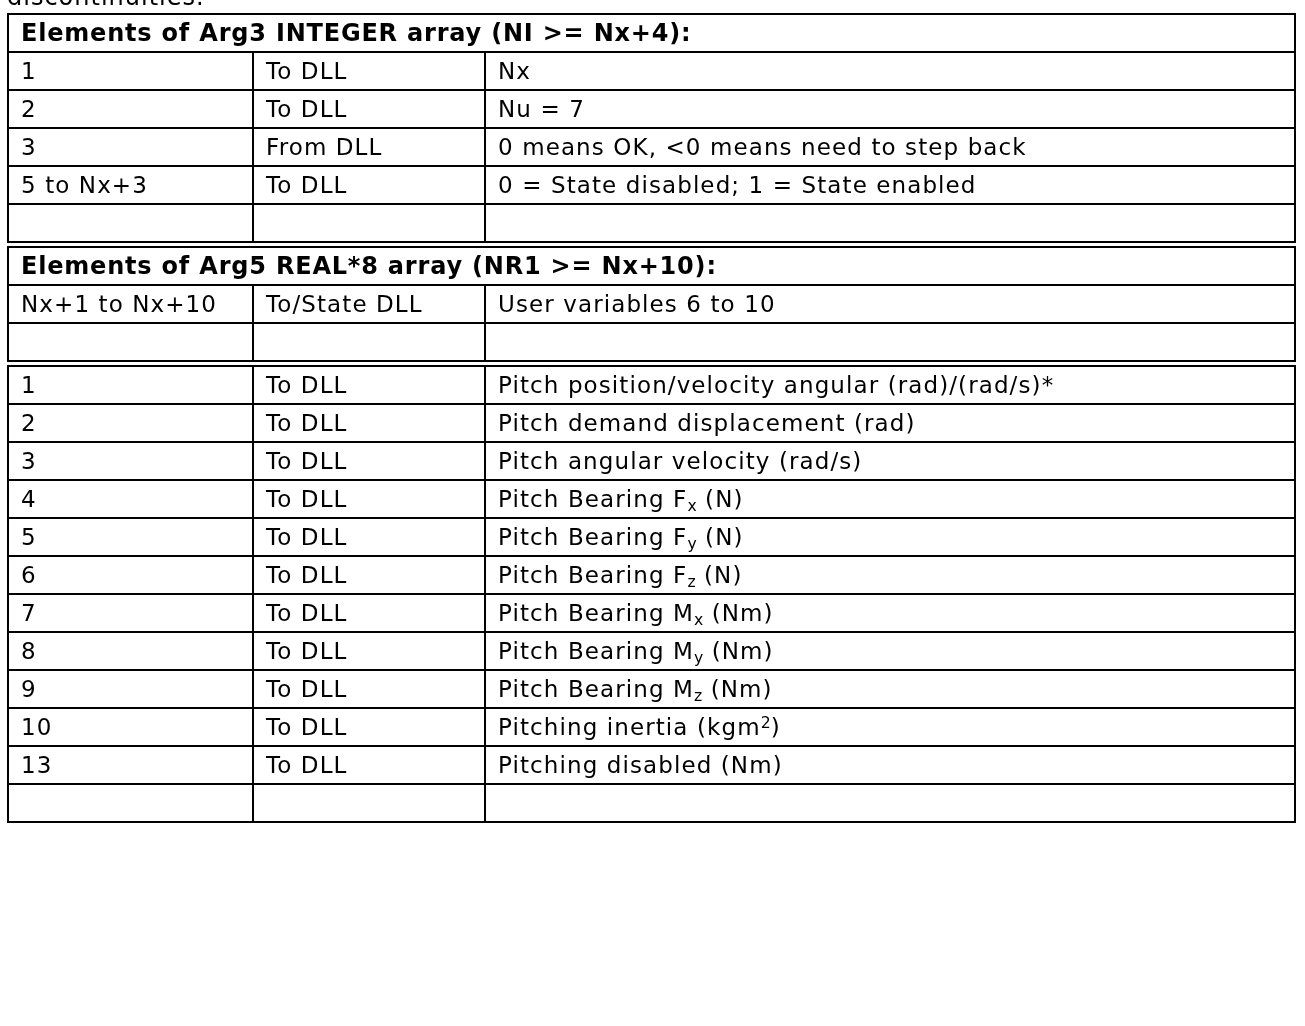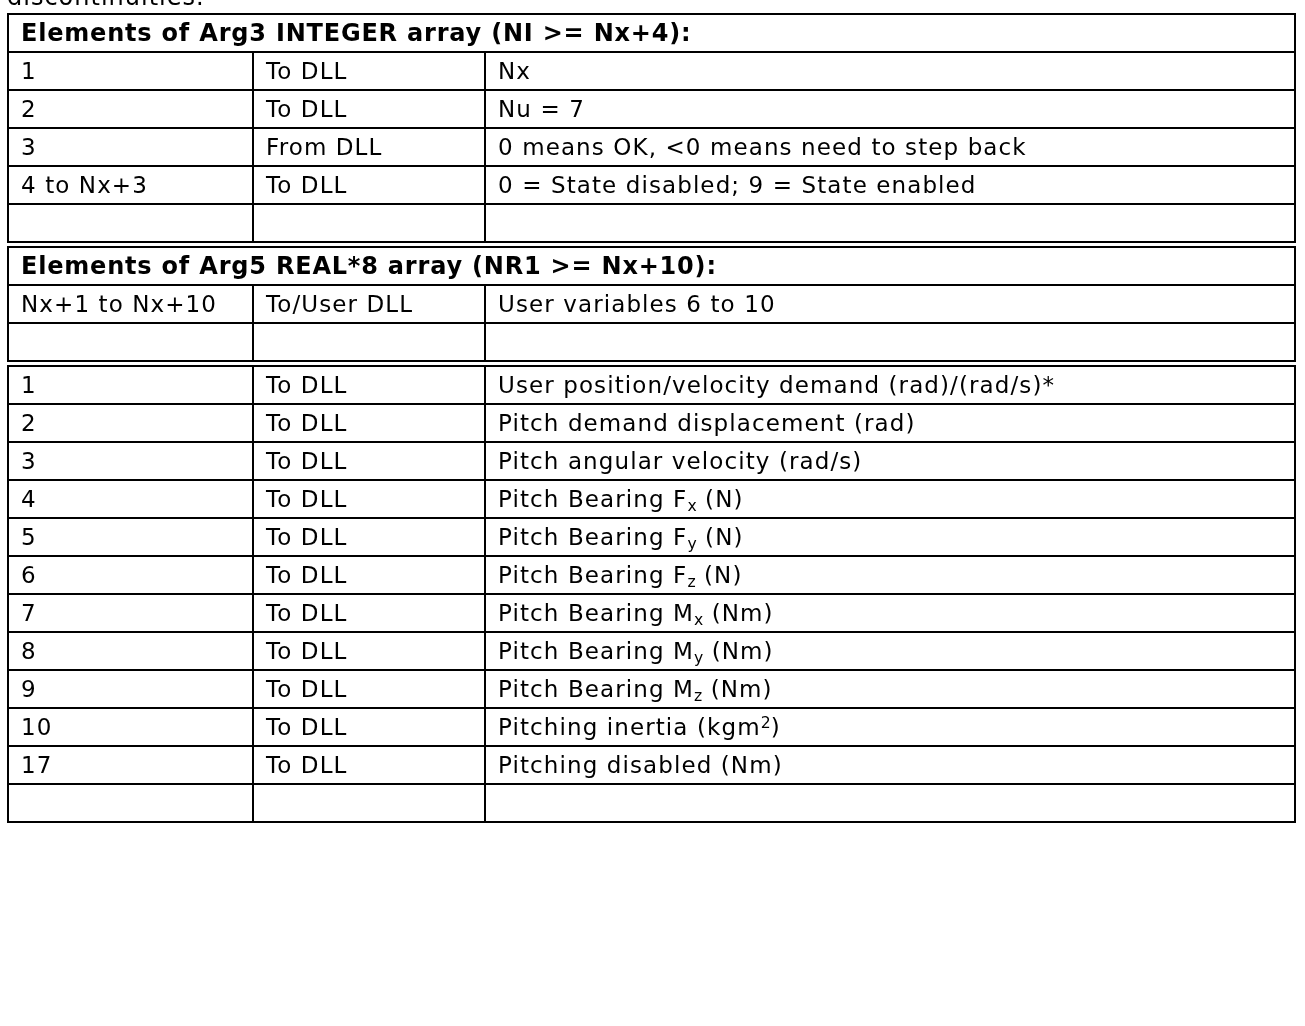--- a/index.html
+++ b/index.html
@@ -104,23 +104,23 @@
         <td>2</td>
         <td>To DLL</td>
         <td>Nu = 7</td>
       </tr>
       <tr>
         <td>3</td>
         <td>From DLL</td>
         <td>0 means OK, &lt;0 means need to step back</td>
       </tr>
       <tr>
-        <td>4 to Nx+3</td>
-        <td>To DLL</td>
-        <td>0 = State disabled; 9 = State enabled</td>
+        <td>5 to Nx+3</td>
+        <td>To DLL</td>
+        <td>0 = State disabled; 1 = State enabled</td>
       </tr>
       <tr>
         <td></td>
         <td></td>
         <td></td>
       </tr>
     </tbody>
       </table>
 
     <table class="spec-table">
@@ -128,42 +128,42 @@
           <col class="c1">
           <col class="c2">
           <col class="c3">
         </colgroup>
       <tbody>
           <tr>
         <th colspan="3">Elements of Arg5 REAL*8 array (NR1 &gt;= Nx+10):</th>
       </tr>
       <tr>
         <td>Nx+1 to Nx+10</td>
-        <td>To/User DLL</td>
+        <td>To/State DLL</td>
         <td>User variables 6 to 10</td>
       </tr>
       <tr>
         <td></td>
         <td></td>
         <td></td>
       </tr>
     </tbody>
       </table>
 
     <table class="spec-table">
       <colgroup>
           <col class="c1">
           <col class="c2">
           <col class="c3">
         </colgroup>
       <tbody>
       <tr>
         <td>1</td>
         <td>To DLL</td>
-        <td>User position/velocity demand (rad)/(rad/s)*</td>
+        <td>Pitch position/velocity angular (rad)/(rad/s)*</td>
       </tr>
       <tr>
         <td>2</td>
         <td>To DLL</td>
         <td>Pitch demand displacement (rad)</td>
       </tr>
       <tr>
         <td>3</td>
         <td>To DLL</td>
         <td>Pitch angular velocity (rad/s)</td>
@@ -197,21 +197,21 @@
         <td>9</td>
         <td>To DLL</td>
         <td>Pitch Bearing M<sub>z</sub> (Nm)</td>
       </tr>
       <tr>
         <td>10</td>
         <td>To DLL</td>
         <td>Pitching inertia (kgm<sup>2</sup>)</td>
       </tr>
       <tr>
-        <td>17</td>
+        <td>13</td>
         <td>To DLL</td>
         <td>Pitching disabled (Nm)</td>
       </tr>
       <tr>
         <td></td>
         <td></td>
         <td></td>
       </tr>
     </tbody>
       </table>

